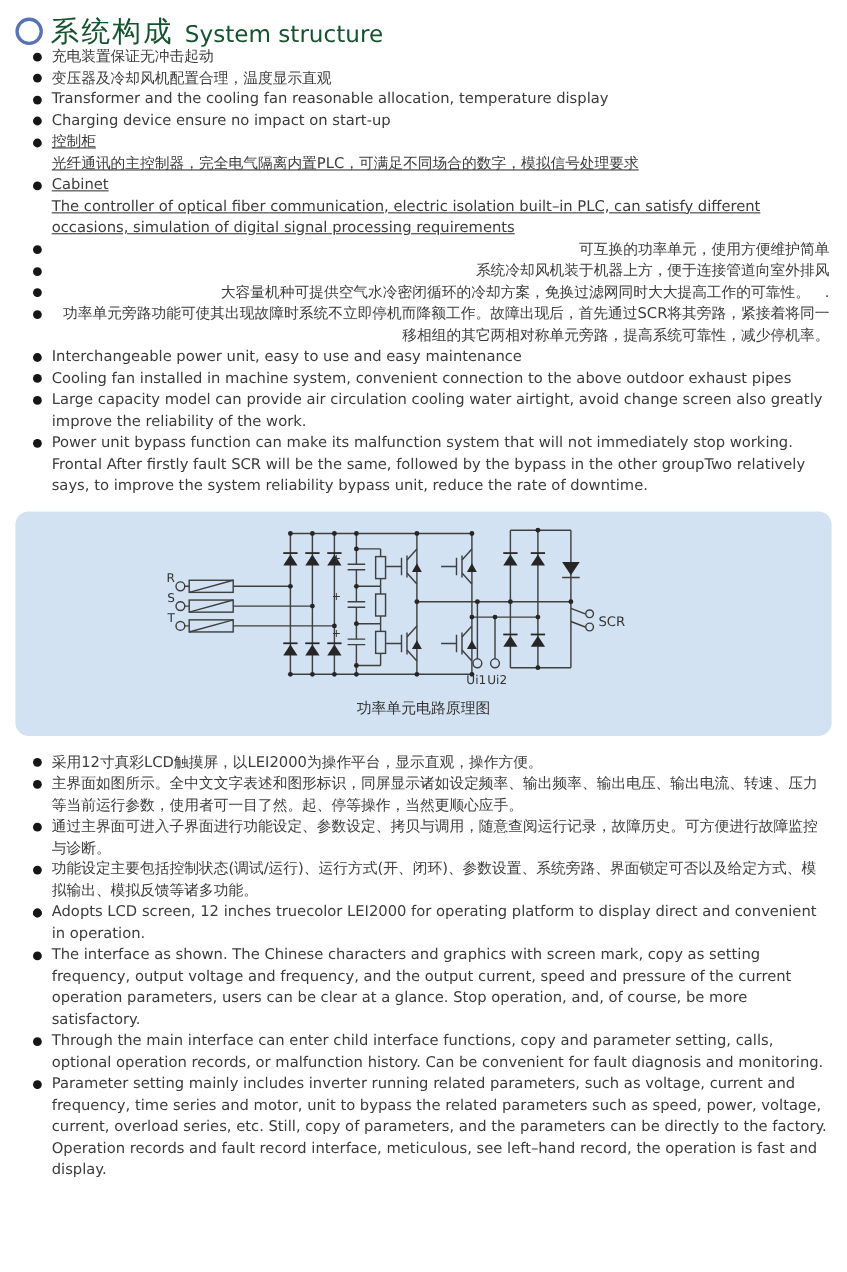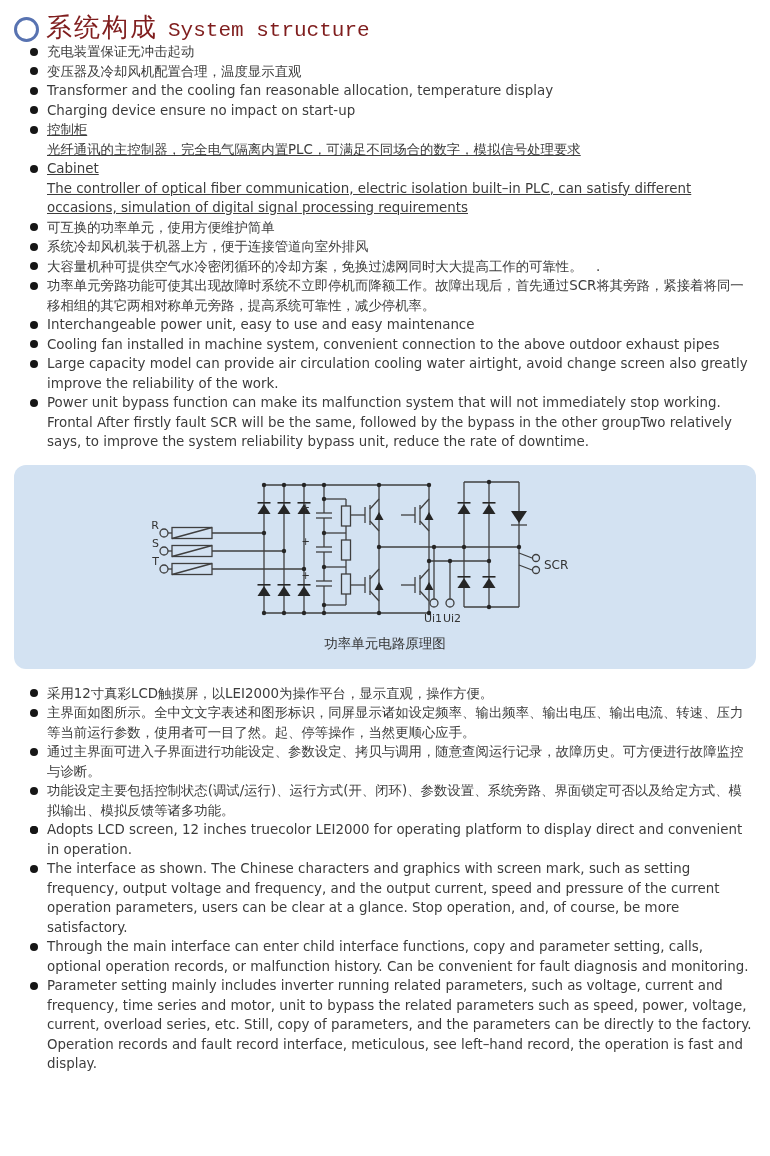--- a/index.html
+++ b/index.html
@@ -1,32 +1,32 @@
 <!DOCTYPE html>
 <html><head>
 <meta charset="utf-8">
 <style>
   html,body{margin:0;padding:0;background:#ffffff;}
   body{width:770px;font-family:"DejaVu Sans","Liberation Sans",sans-serif;color:#3c3c3c;}
   .page{position:relative;width:770px;min-height:1156px;background:#fff;overflow:hidden;}
 
   
-  .hdr{display:flex;align-items:center;padding:16px 0 0 14px;color:#7f1d1d;font-family:Liberation Mono, monospace;}
+  .hdr{display:flex;padding:16px 0 0 14px;color:#14532d;}
   .hdr .circ{width:19px;height:19px;border:3px solid #5873b1;border-radius:50%;flex:none;margin-right:7px;}
   .hdr h1{font-size:26px;font-weight:500;margin:0;letter-spacing:2px;line-height:1;}
   .hdr .en{font-size:21px;margin-left:10px;align-self:flex-end;line-height:1.05;}
 
   
   ul.group{list-style:none;margin:0;padding:0 16px 0 30px;}
   ul.group li{position:relative;padding-left:17px;font-size:13.4px;line-height:19.5px;}
   ul.group li .dot{position:absolute;left:0;top:5.5px;width:8px;height:8px;border-radius:50%;background:#161616;}
   .g0{margin-top:30px;}
   .g1{margin-top:8px;}
   .g2{margin-top:17px;text-decoration:underline;}
-  .g3{margin-top:16px;}
+  .g3{margin-top:16px;text-align:right;}
   .g4{margin-top:12px;}
   .g5{margin-top:15px;}
   .g6{margin-top:10px;}
 
   
   figure.diagram{margin:13px 14px 15px;background:#d3e2f2;border-radius:12px;height:204px;}
   figure.diagram svg{display:block;}
 </style>
 </head>
 <body>
@@ -239,19 +239,19 @@
 
   <ul class="group g5">
       <li><span class="dot"></span><span class="txt">采用12寸真彩LCD触摸屏，以LEI2000为操作平台，显示直观，操作方便。</span></li>
       <li><span class="dot"></span><span class="txt">主界面如图所示。全中文文字表述和图形标识，同屏显示诸如设定频率、输出频率、输出电压、输出电流、转速、压力等当前运行参数，使用者可一目了然。起、停等操作，当然更顺心应手。</span></li>
       <li><span class="dot"></span><span class="txt">通过主界面可进入子界面进行功能设定、参数设定、拷贝与调用，随意查阅运行记录，故障历史。可方便进行故障监控与诊断。</span></li>
       <li><span class="dot"></span><span class="txt">功能设定主要包括控制状态(调试/运行)、运行方式(开、闭环)、参数设置、系统旁路、界面锁定可否以及给定方式、模拟输出、模拟反馈等诸多功能。</span></li>
       <li><span class="dot"></span></li>
     </ul>
   <ul class="group g6">
       <li><span class="dot"></span><span class="txt">Adopts LCD screen, 12 inches truecolor LEI2000 for operating platform to display direct and convenient in operation.</span></li>
-      <li><span class="dot"></span><span class="txt">The interface as shown. The Chinese characters and graphics with screen mark, such as setting frequency, output voltage and frequency, and the output current, speed and pressure of the current operation parameters, users can be clear at a glance. Stop operation, and, of course, be more satisfactory.</span></li>
+      <li><span class="dot"></span><span class="txt">The interface as shown. The Chinese characters and graphics with screen mark, copy as setting frequency, output voltage and frequency, and the output current, speed and pressure of the current operation parameters, users can be clear at a glance. Stop operation, and, of course, be more satisfactory.</span></li>
       <li><span class="dot"></span><span class="txt">Through the main interface can enter child interface functions, copy and parameter setting, calls, optional operation records, or malfunction history. Can be convenient for fault diagnosis and monitoring.</span></li>
       <li><span class="dot"></span><span class="txt">Parameter setting mainly includes inverter running related parameters, such as voltage, current and frequency, time series and motor, unit to bypass the related parameters such as speed, power, voltage, current, overload series, etc. Still, copy of parameters, and the parameters can be directly to the factory.</span></li>
       <li><span class="txt">Operation records and fault record interface, meticulous, see left–hand record, the operation is fast and display.</span></li>
     </ul>
 
 </div>
 
 </body></html>

